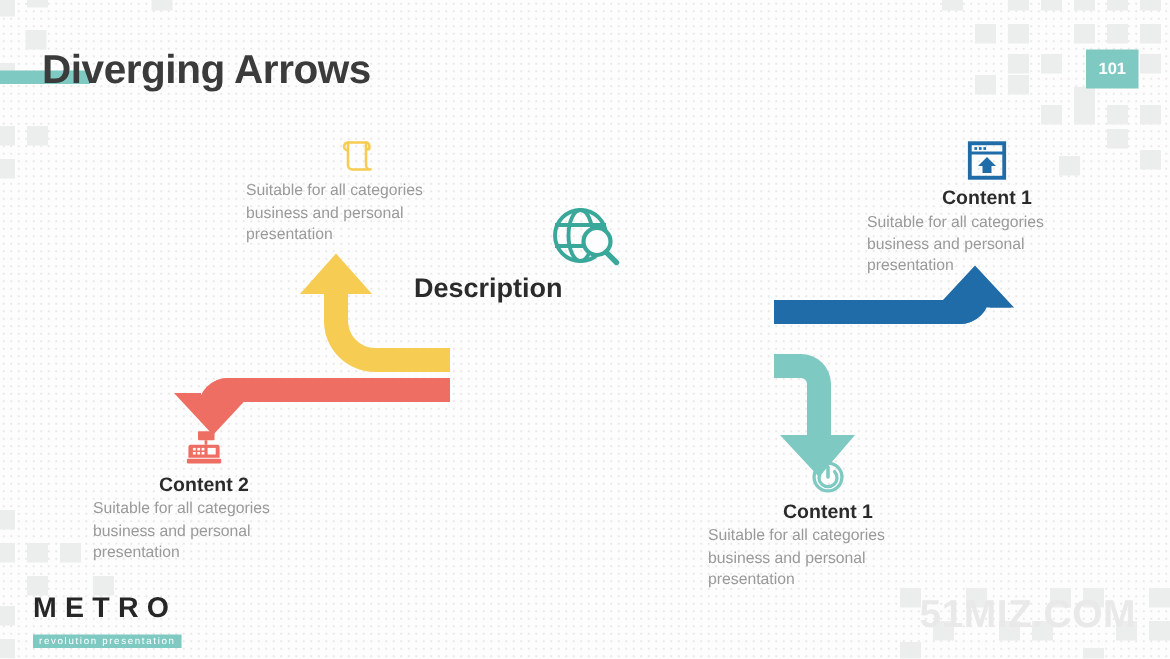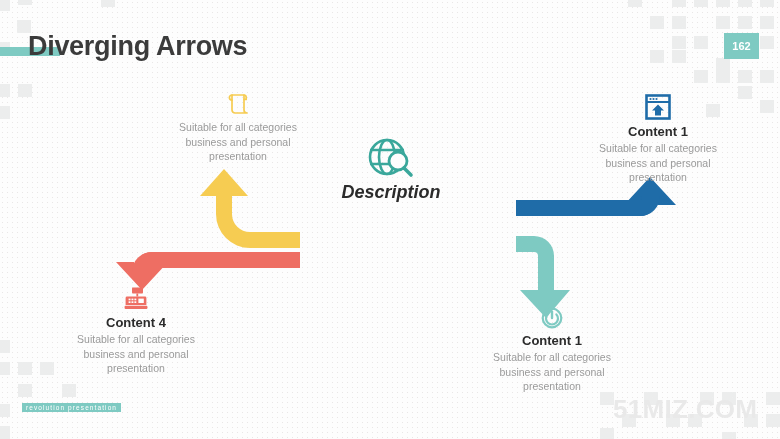--- a/index.html
+++ b/index.html
@@ -38,30 +38,30 @@
   #arrows{position:absolute;left:0;top:0;width:780px;height:439px;}
 
   
   .node{position:absolute;}
   .node .icon{display:block;margin:0 auto 4px auto;}
   .node .n-title{
     font-size:13px;font-weight:bold;color:#2b2b2b;text-align:center;
     margin:0 0 2px 0;line-height:15px;
   }
   .node .n-body{
-    font-size:10.5px;color:#9a9a9a;text-align:center;line-height:14.5px;
+    font-size:10.5px;color:#9a9a9a;line-height:14.5px;
   }
 
   #node-c4{left:164px;top:92px;width:148px;}
   #node-c3{left:62px;top:287px;width:148px;}
   #node-c1r{left:578px;top:94px;width:160px;}
   #node-c1b{left:472px;top:307px;width:160px;}
 
   
-  #desc{position:absolute;left:276px;top:136px;width:230px;text-align:center;font-style:italic;}
+  #desc{position:absolute;left:276px;top:136px;width:230px;}
   #desc-title{
     font-size:18px;font-weight:bold;color:#2b2b2b;margin:2px 0 6px 0;line-height:20px;
   }
   #desc-body{
     font-size:9.5px;color:#9a9a9a;line-height:14.2px;padding:0 6px;
   }
 
   
   #logo{position:absolute;left:22px;top:396px;width:112px;}
   #logo-main{
@@ -145,21 +145,21 @@
     <div class="sq" style="left:688px;top:414px;width:14px;height:13px;"></div>
     <div class="sq" style="left:744px;top:414px;width:14px;height:13px;"></div>
     <div class="sq" style="left:766px;top:414px;width:14px;height:13px;"></div>
     <div class="sq" style="left:600px;top:428px;width:14px;height:13px;"></div>
     <div class="sq" style="left:722px;top:432px;width:14px;height:13px;"></div>
   </div>
 
   <div id="title-dash"></div>
   <div id="page-title">Diverging Arrows</div>
 
-  <div id="page-badge">162</div>
+  <div id="page-badge">101</div>
 
   <svg id="arrows" viewBox="0 0 780 439">
 
     <g>
       <path d="M 300 232 L 250 232 A 18 18 0 0 1 232 214 L 232 196 L 248 196 L 224 169 L 200 196 L 216 196 L 216 214 A 34 34 0 0 0 250 248 L 300 248 Z" fill="#f6cc52"></path>
     </g>
 
     <g>
       <path d="M 300 252 L 152 252 A 18 18 0 0 0 134 270 L 134 262 L 118 262 L 142 289 L 166 262 L 150 262 L 150 270 L 150 268 L 300 268 Z" fill="#ee6e63"></path>
       <path d="M 300 252 L 152 252 A 20 20 0 0 0 132 272 L 132 262 L 116 262 L 142 290 L 168 262 L 148 262 L 148 272 A 4 4 0 0 1 152 268 L 300 268 Z" fill="#ee6e63"></path>
@@ -211,21 +211,21 @@
       <g fill="#fdfdfd">
         <rect x="5.6" y="11.6" width="1.9" height="1.7"></rect>
         <rect x="8.5" y="11.6" width="1.9" height="1.7"></rect>
         <rect x="11.4" y="11.6" width="1.9" height="1.7"></rect>
         <rect x="5.6" y="14.3" width="1.9" height="1.7"></rect>
         <rect x="8.5" y="14.3" width="1.9" height="1.7"></rect>
         <rect x="11.4" y="14.3" width="1.9" height="1.7"></rect>
         <rect x="15.4" y="11.6" width="5.4" height="4.4"></rect>
       </g>
     </svg>
-    <div class="n-title">Content 4</div>
+    <div class="n-title">Content 2</div>
     <div class="n-body">Suitable for all categories business and personal presentation</div>
   </div>
 
   <div class="node" id="node-c1r">
     <svg class="icon" width="26" height="26" viewBox="0 0 26 26">
       <rect x="1.5" y="1.5" width="23" height="23" fill="none" stroke="#1f6ca8" stroke-width="2.6"></rect>
       <line x1="1.5" y1="8" x2="24.5" y2="8" stroke="#1f6ca8" stroke-width="2"></line>
       <g fill="#1f6ca8">
         <rect x="4.6" y="4.1" width="1.8" height="1.8"></rect>
         <rect x="7.6" y="4.1" width="1.8" height="1.8"></rect>
@@ -241,18 +241,19 @@
     <svg class="icon" width="22" height="22" viewBox="0 0 22 22">
       <circle cx="11" cy="11" r="9.3" fill="none" stroke="#7ecac2" stroke-width="2.2"></circle>
       <path d="M6.6 7.4 a6 6 0 1 0 8.8 0" fill="none" stroke="#7ecac2" stroke-width="2.2" stroke-linecap="round"></path>
       <line x1="11" y1="4.6" x2="11" y2="11" stroke="#7ecac2" stroke-width="2.4" stroke-linecap="round"></line>
     </svg>
     <div class="n-title">Content 1</div>
     <div class="n-body">Suitable for all categories business and personal presentation</div>
   </div>
 
   <div id="logo">
+    <div id="logo-main">METRO</div>
     <span id="logo-sub">revolution presentation</span>
   </div>
 
   <div id="watermark">51MIZ.COM</div>
 
 </div>
 
 </body></html>

